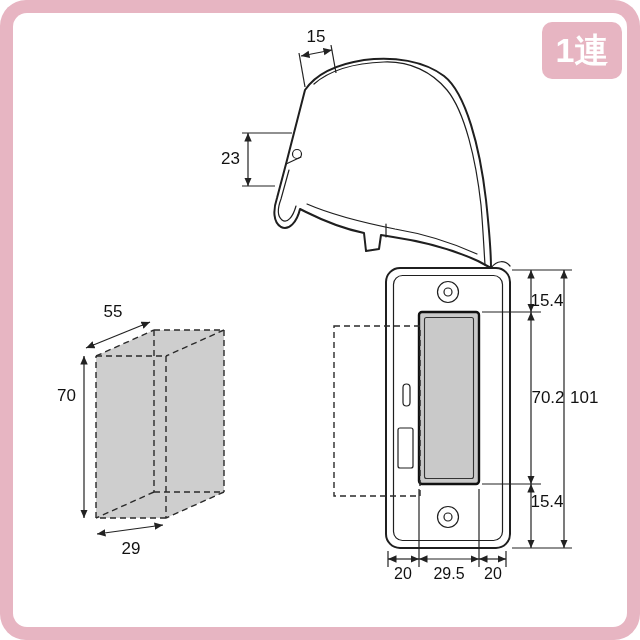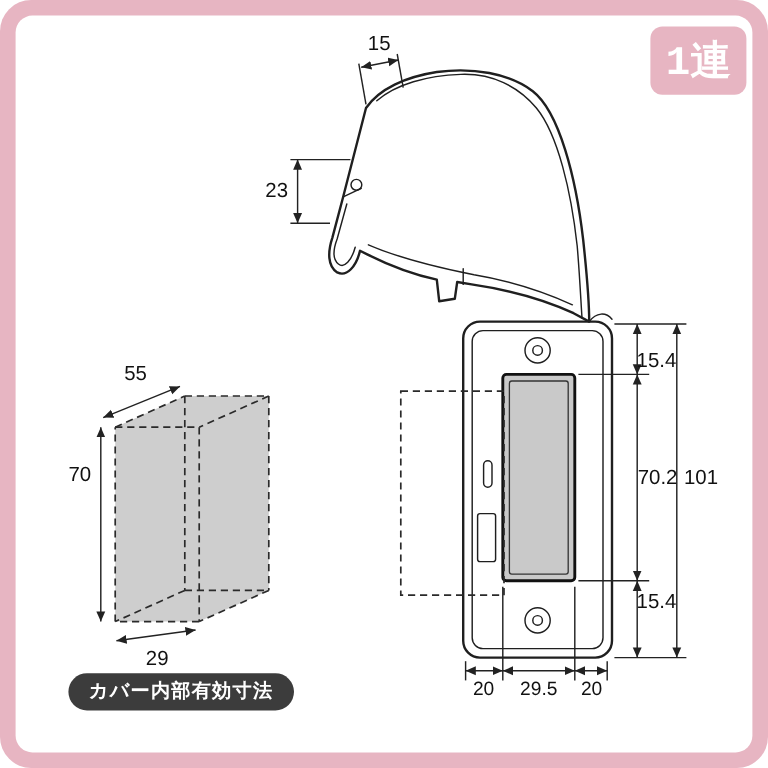--- a/index.html
+++ b/index.html
@@ -2,21 +2,21 @@
 <html><head>
 <meta charset="utf-8">
 <style>
   html,body{margin:0;padding:0;background:#fff;}
   .canvas{position:relative;width:640px;height:640px;overflow:hidden;
           font-family:"Liberation Sans","DejaVu Sans",sans-serif;}
   .frame{position:absolute;inset:0;background:#e7b5c2;border-radius:26px;}
   .inner{position:absolute;inset:13px;background:#ffffff;border-radius:14px;}
   .badge{position:absolute;left:542px;top:22px;width:80px;height:57px;
          background:#e7b5c2;border-radius:10px;display:flex;align-items:center;
-         justify-content:center;color:#ffffff;font-size:34px;font-weight:bold;font-family:Liberation Mono, monospace;}
+         justify-content:center;color:#ffffff;font-size:34px;font-weight:bold;}
   .caption{position:absolute;left:57px;top:561px;background:#3c3c3c;color:#ffffff;
            font-size:16px;font-weight:bold;padding:5px 17px;border-radius:16px;
            letter-spacing:1px;white-space:nowrap;}
   svg{position:absolute;left:0;top:0;}
   .ln{stroke:#1f1f1f;stroke-width:2;fill:none;stroke-linejoin:round;stroke-linecap:round;}
   .ln-thin{stroke:#1f1f1f;stroke-width:1.2;fill:none;stroke-linecap:round;}
   .dash{stroke:#2a2a2a;stroke-width:1.4;fill:none;stroke-dasharray:6 4;}
   .dim{stroke:#222222;stroke-width:1.2;fill:none;}
   .dimtxt{font-size:17px;fill:#111111;font-family:"Liberation Sans","DejaVu Sans",sans-serif;}
   .dimtxt-s{font-size:16px;fill:#111111;font-family:"Liberation Sans","DejaVu Sans",sans-serif;}
@@ -150,14 +150,13 @@
       <text class="dimtxt-s" x="403" y="579" text-anchor="middle">20</text>
       <text class="dimtxt-s" x="449" y="579" text-anchor="middle">29.5</text>
       <text class="dimtxt-s" x="493" y="579" text-anchor="middle">20</text>
     </g>
   </svg>
 
   <div class="badge">
     <span>1連</span>
   </div>
 
-  <div class="caption">カバー内部有効寸法</div>
 </div>
 
 </body></html>

